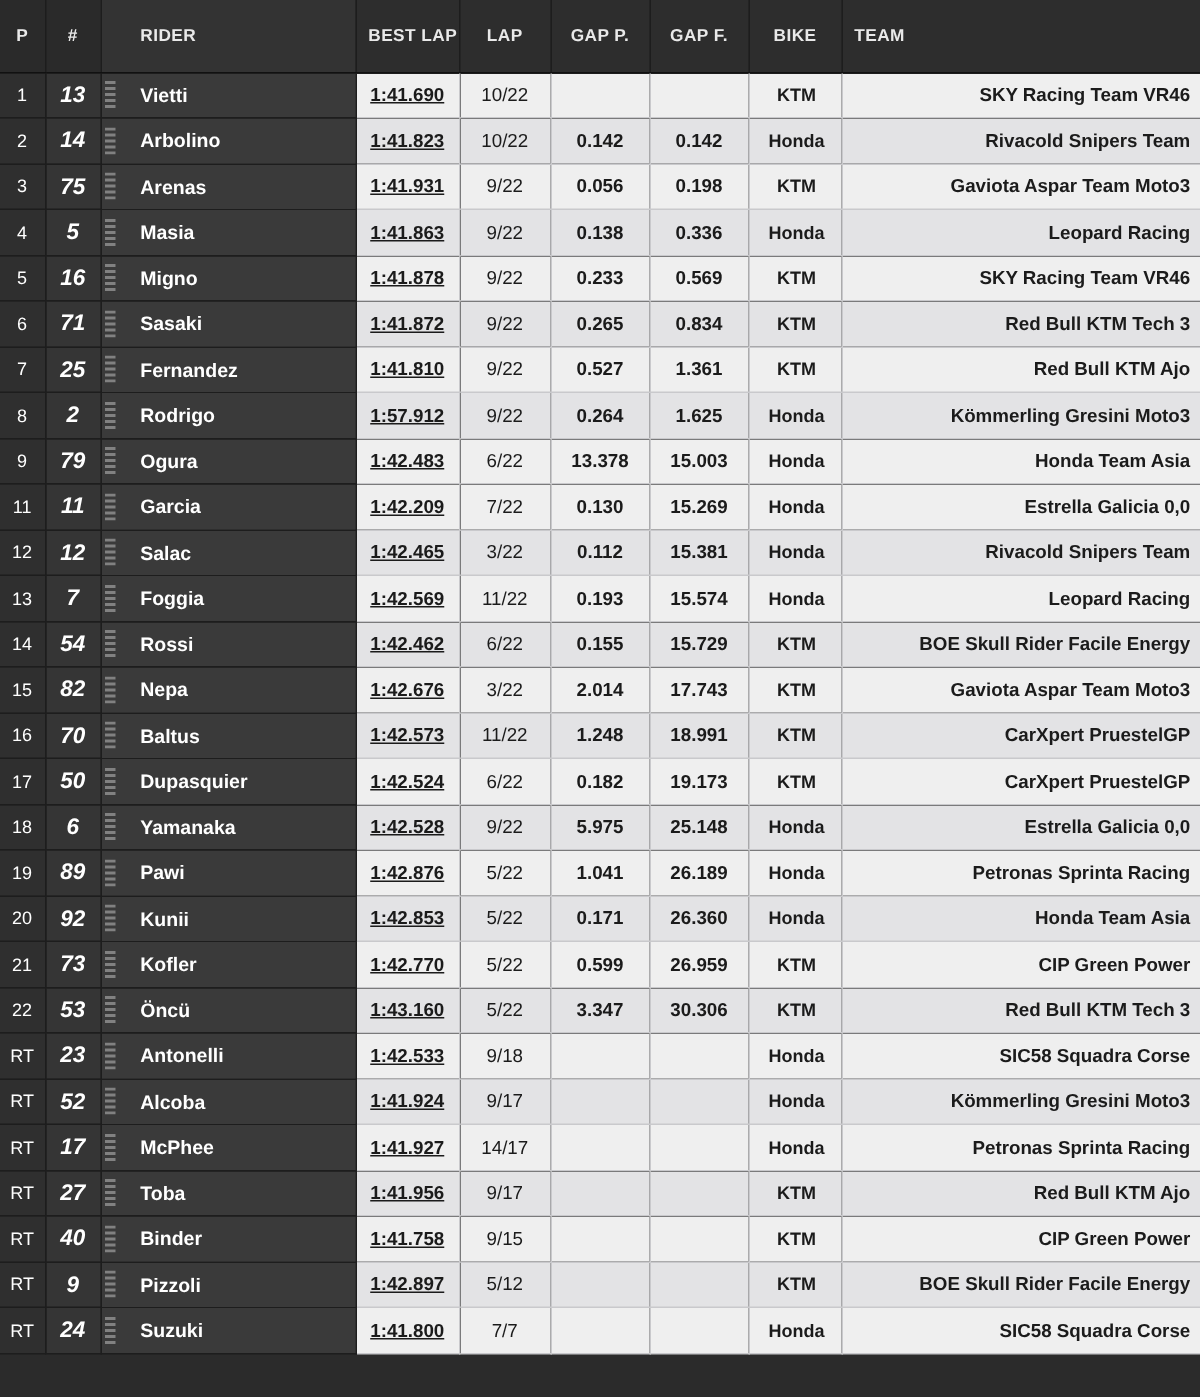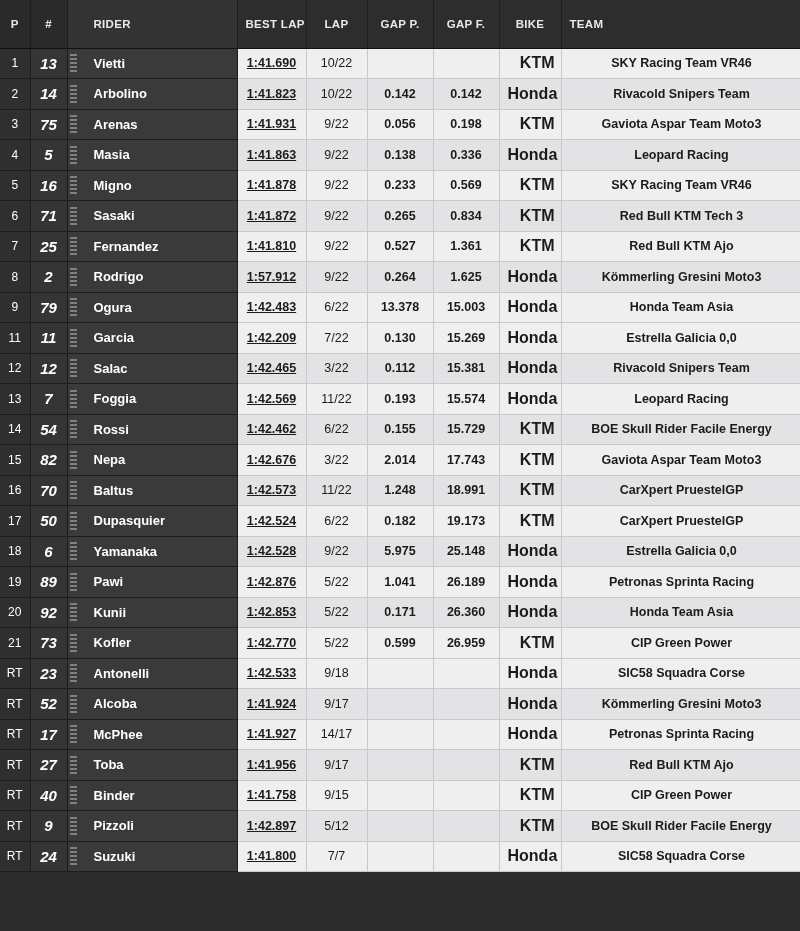--- a/index.html
+++ b/index.html
@@ -95,22 +95,22 @@
     width: 7px; height: 18px;
     background-image:
       linear-gradient(to bottom,
         #8d8d8d 0, #8d8d8d 2px, transparent 2px, transparent 4px);
     background-size: 100% 4px;
     opacity: .85;
   }
   tbody td.best { text-align: center; font-weight: bold; font-size: 12.5px; text-decoration: underline; }
   tbody td.lap  { text-align: center; font-size: 12.5px; }
   tbody td.gapp, tbody td.gapf { text-align: center; font-weight: bold; font-size: 12.5px; }
-  tbody td.bike { text-align: right; font-weight: bold; font-size: 16px; padding-left: 8px; }
-  tbody td.team { text-align: center; font-weight: bold; font-size: 12.5px; padding-left: 8px; }
+  tbody td.bike { text-align: center; font-weight: bold; font-size: 12px; padding-left: 8px; }
+  tbody td.team { text-align: right; font-weight: bold; font-size: 12.5px; padding-left: 8px; }
 </style>
 </head>
 <body>
 
 <table>
   <colgroup>
     <col class="c-pos">
       <col class="c-num">
       <col class="c-rider">
       <col class="c-best">
@@ -347,20 +347,31 @@
         <td class="pos">21</td>
         <td class="num">73</td>
         <td class="rider"><span class="grip"></span><span>Kofler</span></td>
         <td class="best">1:42.770</td>
         <td class="lap">5/22</td>
         <td class="gapp">0.599</td>
         <td class="gapf">26.959</td>
         <td class="bike">KTM</td>
         <td class="team">CIP Green Power</td>
       </tr>
+      <tr class="even">
+        <td class="pos">22</td>
+        <td class="num">53</td>
+        <td class="rider"><span class="grip"></span><span>Öncü</span></td>
+        <td class="best">1:43.160</td>
+        <td class="lap">5/22</td>
+        <td class="gapp">3.347</td>
+        <td class="gapf">30.306</td>
+        <td class="bike">KTM</td>
+        <td class="team">Red Bull KTM Tech 3</td>
+      </tr>
       <tr class="odd">
         <td class="pos">RT</td>
         <td class="num">23</td>
         <td class="rider"><span class="grip"></span><span>Antonelli</span></td>
         <td class="best">1:42.533</td>
         <td class="lap">9/18</td>
         <td class="gapp"></td>
         <td class="gapf"></td>
         <td class="bike">Honda</td>
         <td class="team">SIC58 Squadra Corse</td>

